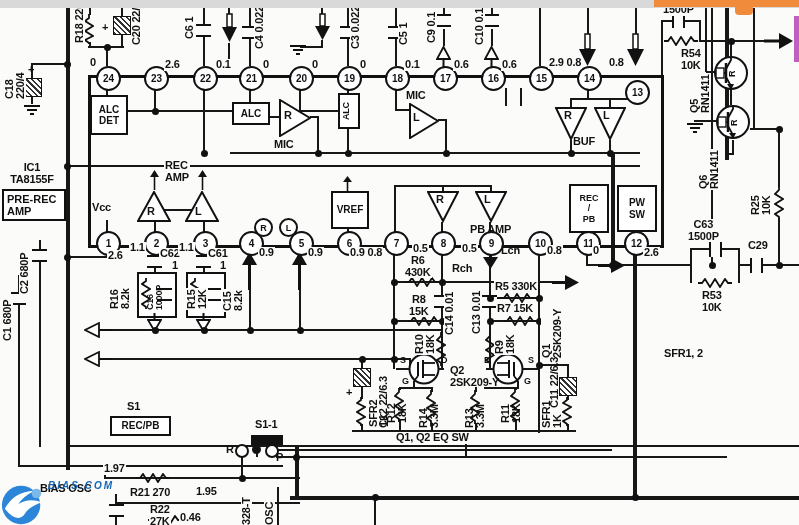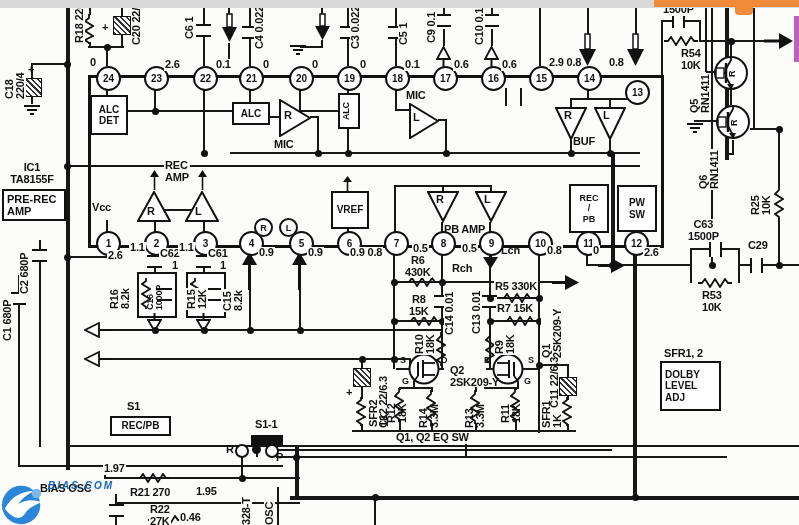--- a/index.html
+++ b/index.html
@@ -307,23 +307,20 @@
 DET</div>
   <div class="bx" style="left:232px;top:102px;width:34px;height:19px">ALC</div>
   <div class="bx" style="left:338px;top:93px;width:18px;height:32px"></div>
   <span class="vlb nobg sm" style="left:342px;top:121px">ALC</span>
   <div class="bx" style="left:331px;top:191px;width:34px;height:34px">VREF</div>
   <div class="bx" style="left:569px;top:184px;width:36px;height:45px;font-size:9px">REC
 /
 PB</div>
   <div class="bx" style="left:617px;top:185px;width:36px;height:43px">PW
 SW</div>
-  <div class="bx left" style="left:660px;top:361px;width:54px;height:46px">DOLBY
-LEVEL
-ADJ</div>
   <div class="bx left" style="left:2px;top:189px;width:57px;height:28px;font-size:11px">PRE-REC
 AMP</div>
   <div class="bx" style="left:110px;top:416px;width:57px;height:16px;font-size:10px">REC/PB</div>
   <div class="bx" style="left:137px;top:272px;width:36px;height:42px"></div>
   <div class="bx" style="left:186px;top:272px;width:36px;height:42px"></div>
 
   <svg class="sym" style="left:279px;top:99px" width="32" height="38">
       <polygon points="1,1 1,37 31,19" fill="#fff" stroke="#111" stroke-width="2"></polygon>
     </svg>
   <svg class="sym" style="left:409px;top:103px" width="30" height="36">
@@ -648,21 +645,21 @@
 10K</span>
   <span class="lb" style="left:663px;top:348px">SFR1, 2</span>
   <span class="lb" style="left:3px;top:162px;text-align:center;width:56px">IC1
 TA8155F</span>
   <span class="lb nobg" style="left:91px;top:202px">Vcc</span>
   <span class="lb" style="left:164px;top:160px">REC
 AMP</span>
   <span class="lb nobg" style="left:273px;top:139px">MIC</span>
   <span class="lb nobg" style="left:405px;top:90px">MIC</span>
   <span class="lb nobg" style="left:572px;top:136px">BUF</span>
-  <span class="lb nobg" style="left:443px;top:224px">PB AMP</span>
+  <span class="lb nobg" style="left:469px;top:224px">PB AMP</span>
   <span class="lb nobg" style="left:500px;top:245px">Lch</span>
   <span class="lb nobg" style="left:451px;top:263px">Rch</span>
   <span class="lb" style="left:159px;top:248px">C62</span>
   <span class="lb" style="left:171px;top:260px">1</span>
   <span class="lb" style="left:207px;top:248px">C61</span>
   <span class="lb" style="left:219px;top:260px">1</span>
   <span class="vlb" style="left:109px;top:310px">R16
 8.2k</span>
   <span class="vlb nobg sm" style="left:146px;top:311px">C16
 1000P</span>

